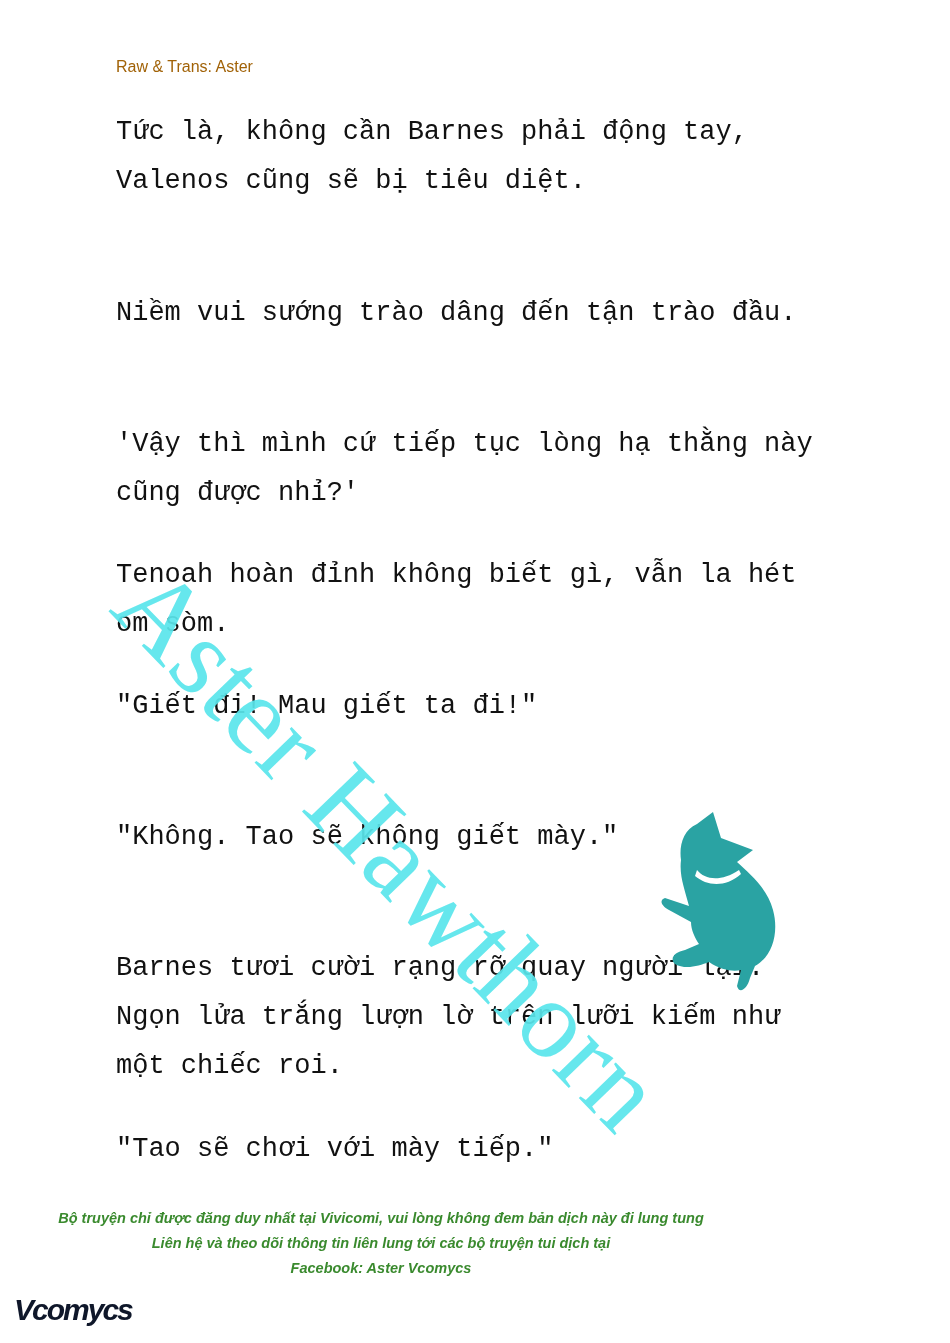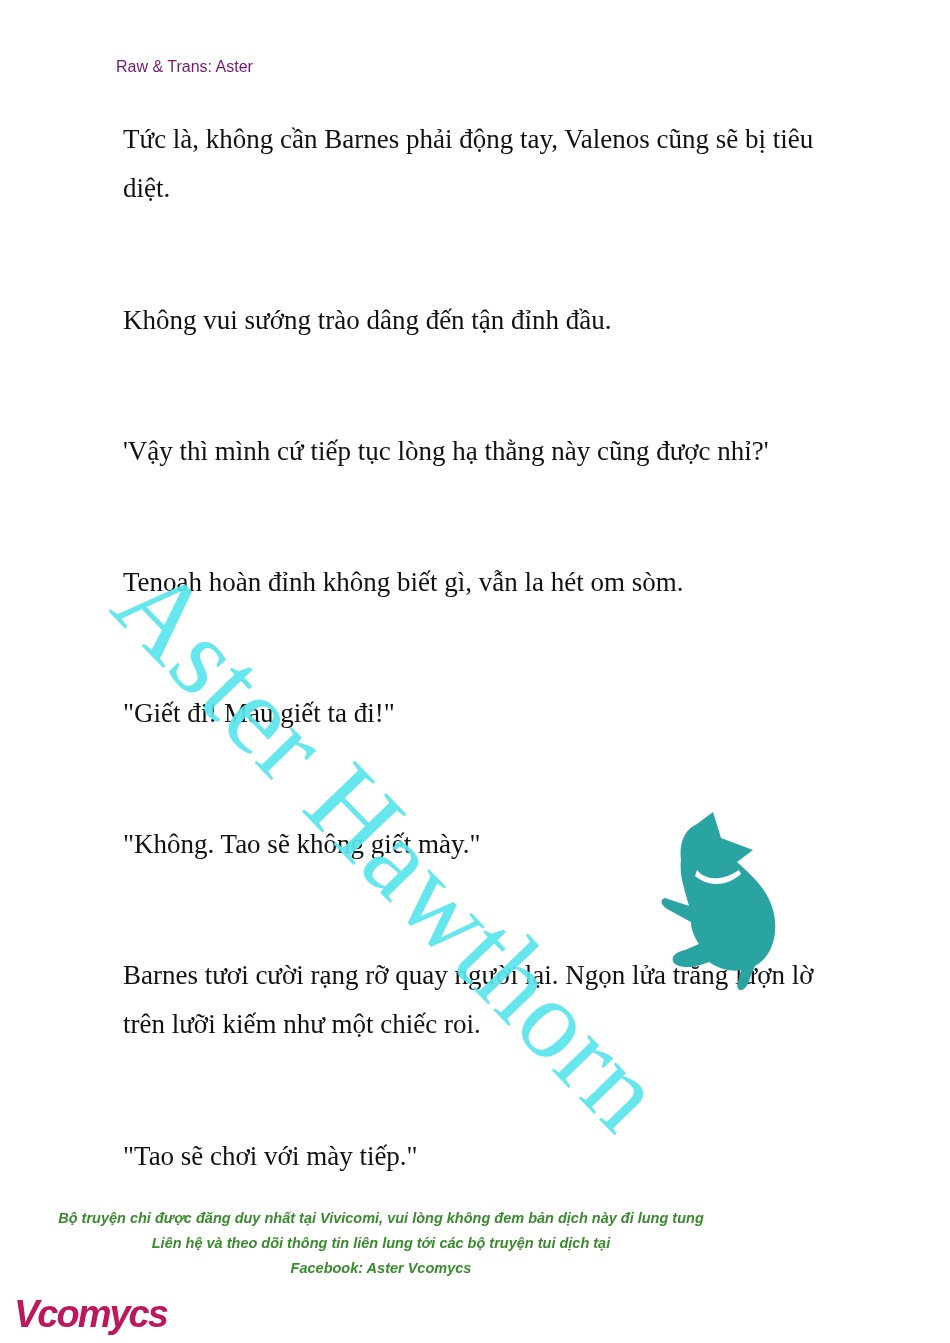--- a/index.html
+++ b/index.html
@@ -1,31 +1,31 @@
 <!DOCTYPE html>
 <html><head>
 <meta charset="utf-8">
 <style>
   html, body { margin:0; padding:0; }
   body { width:950px; height:1343px; background:#ffffff; position:relative; overflow:hidden; }
-  .header { position:absolute; left:116px; top:58px; font-family:"Liberation Sans", sans-serif; font-size:16px; color:#701a75; }
-  .para { position:absolute; left:116px; font-family:Liberation Serif, serif; font-size:27px; color:#111; line-height:49px; width:720px; margin:7px; }
+  .header { position:absolute; left:116px; top:58px; font-family:"Liberation Sans", sans-serif; font-size:16px; color:#a16207; }
+  .para { position:absolute; left:116px; font-family:Liberation Mono, monospace; font-size:27px; color:#111; line-height:49px; width:720px; margin:0; }
   .watermark { position:absolute; left:135px; top:528px; transform-origin:left center; transform:rotate(46deg);
                font-family:"Liberation Serif", serif; font-size:112px; color:#5ae6ec; white-space:nowrap; line-height:1; letter-spacing:1px; pointer-events:none; opacity:0.92; }
   .cat { position:absolute; left:655px; top:810px; width:125px; height:185px; }
   .footer { position:absolute; left:0; width:762px; text-align:center; font-family:"Liberation Sans", sans-serif; font-style:italic; font-weight:bold; font-size:14.5px; color:#3a8a2e; }
-  .logo { position:absolute; left:14px; top:1293px; font-family:"Liberation Sans", sans-serif; font-style:italic; font-weight:bold; font-size:38px; color:#be185d; letter-spacing:-2px; }
+  .logo { position:absolute; left:14px; top:1293px; font-family:"Liberation Sans", sans-serif; font-style:italic; font-weight:bold; font-size:30px; color:#0f172a; letter-spacing:-2px; }
 </style>
 </head>
 <body>
 
 <div class="header">Raw &amp; Trans: Aster</div>
 
 <p class="para" style="top:108px">Tức là, không cần Barnes phải động tay, Valenos cũng sẽ bị tiêu diệt.</p>
-<p class="para" style="top:289px">Không vui sướng trào dâng đến tận đỉnh đầu.</p>
+<p class="para" style="top:289px">Niềm vui sướng trào dâng đến tận trào đầu.</p>
 <p class="para" style="top:420px">'Vậy thì mình cứ tiếp tục lòng hạ thằng này cũng được nhỉ?'</p>
 <p class="para" style="top:551px">Tenoah hoàn đỉnh không biết gì, vẫn la hét om sòm.</p>
 <p class="para" style="top:682px">"Giết đi! Mau giết ta đi!"</p>
 <p class="para" style="top:813px">"Không. Tao sẽ không giết mày."</p>
 <p class="para" style="top:944px; width:710px">Barnes tươi cười rạng rỡ quay người lại. Ngọn lửa trắng lượn lờ trên lưỡi kiếm như một chiếc roi.</p>
 <p class="para" style="top:1125px">"Tao sẽ chơi với mày tiếp."</p>
 
 <div class="watermark">Aster Hawthorn</div>
 
 <svg class="cat" viewBox="0 0 125 185">

